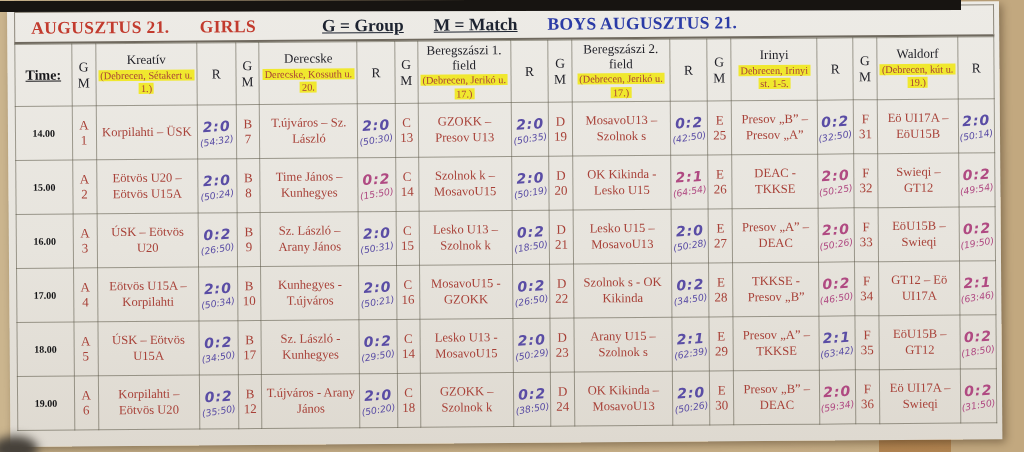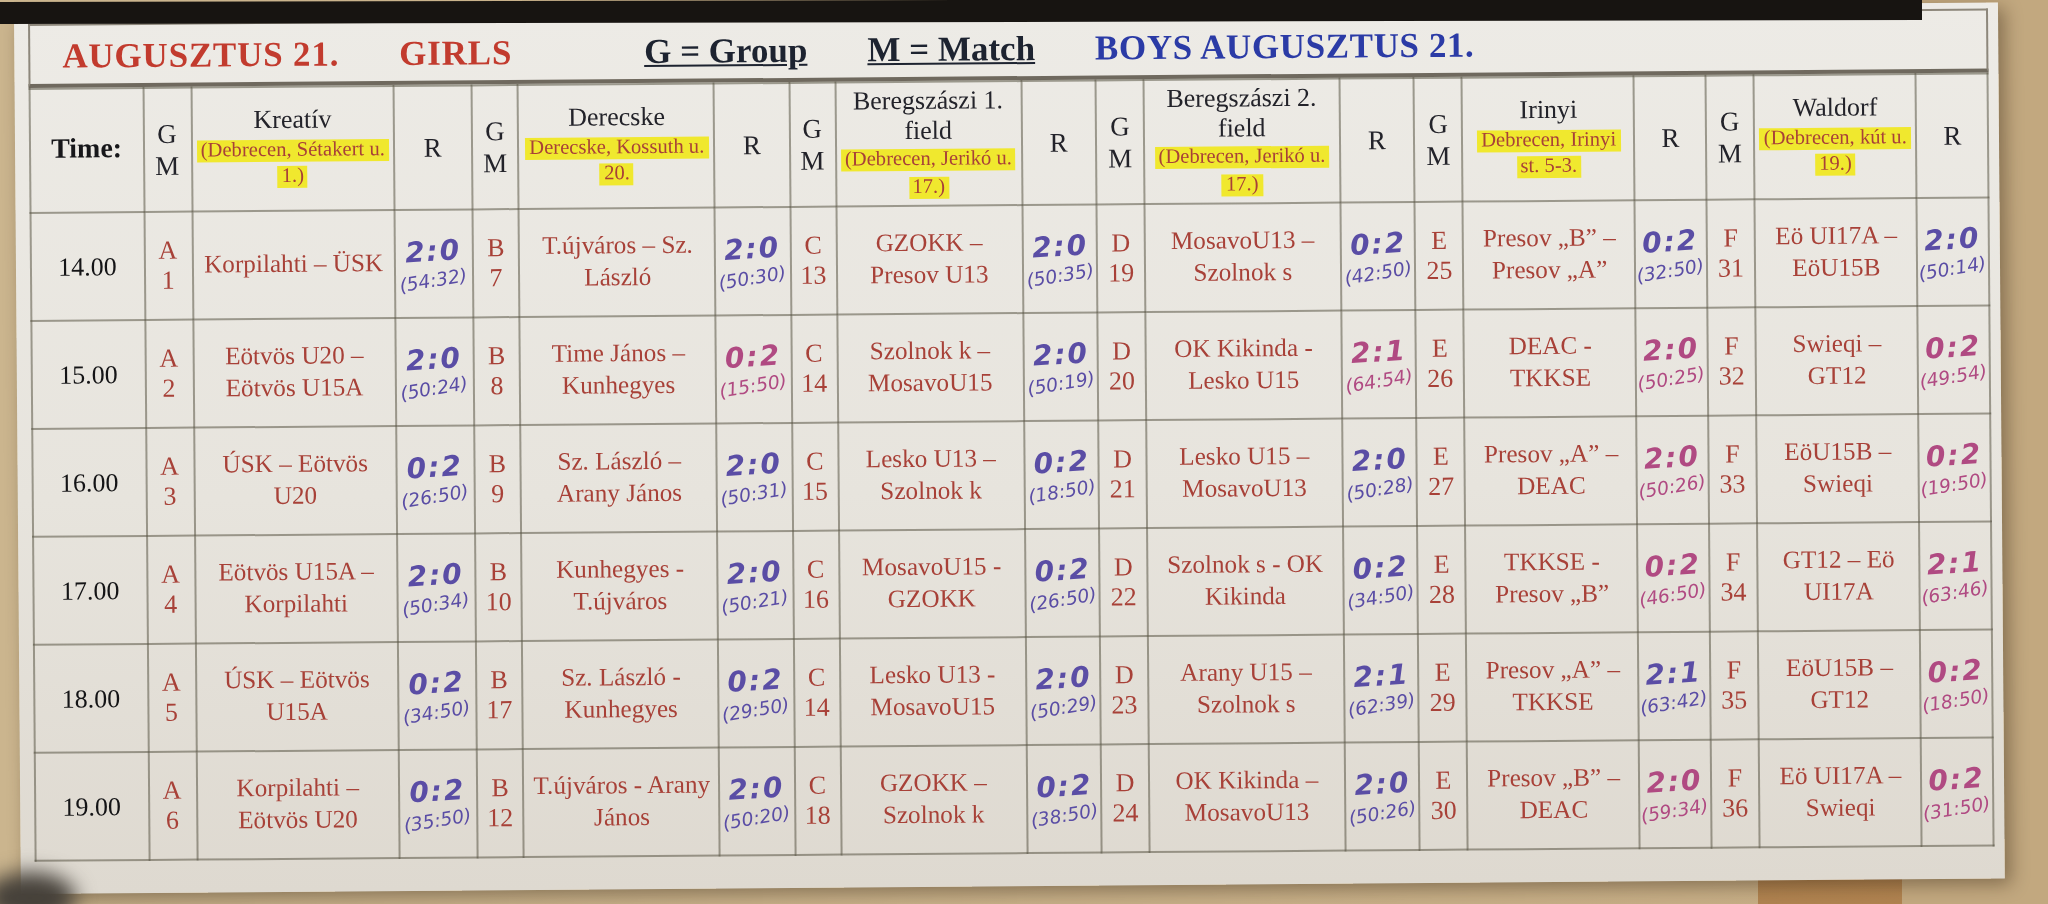--- a/index.html
+++ b/index.html
@@ -38,32 +38,32 @@
   .t-red{color:var(--title-red);letter-spacing:.4px;}
   .t-gap{flex:0 0 6px;}
   .t-dark{color:#1d2330;font-weight:bold;text-decoration:underline;}
   .t-blue{color:var(--title-blue);letter-spacing:.3px;}
 
   table{width:100%;border-collapse:collapse;table-layout:fixed;border:1px solid #8d877b;border-top:none;}
   th,td{border:1px solid var(--line);padding:1px 2px;vertical-align:middle;text-align:center;overflow:hidden;}
   thead tr{height:62px;}
   tbody tr{height:54px;}
 
-  .th-time{font-weight:bold;font-size:14px;color:#17171a;}
+  .th-time{font-weight:bold;font-size:14px;color:#17171a;text-decoration:underline;}
   .th-gm{font-size:13.5px;color:#23232a;line-height:1.15;font-weight:normal;}
   .th-r, .td-r{font-weight:normal;}
   .th-r{font-size:13.5px;color:#23232a;}
   .v-name{font-size:13px;color:#23232a;line-height:1.12;font-weight:normal;}
   .v-addr{font-size:10.3px;line-height:1.3;margin-top:1px;font-weight:normal;}
   .v-addr .hl{
     background:#f0e82e;color:var(--printed-red);
     padding:0 2px;
     -webkit-box-decoration-break:clone;box-decoration-break:clone;
   }
-  .td-time{font-weight:normal;font-size:13px;color:#141416;}
+  .td-time{font-weight:bold;font-size:10px;color:#141416;}
   .td-gm{color:var(--printed-red);font-size:13px;line-height:1.1;}
   .gm-letter,.gm-number{display:block;}
   .td-match{color:var(--printed-red);font-size:12.6px;line-height:1.22;}
   .td-r{padding:0;}
   .r-score{
     font-family:"DejaVu Sans",sans-serif;font-style:italic;font-weight:bold;
     font-size:14px;letter-spacing:1px;transform:rotate(-3deg);display:block;
   }
   .r-detail{
     font-family:"DejaVu Sans",sans-serif;font-style:italic;
@@ -150,21 +150,21 @@
               <div class="v-name">Beregszászi 2. field</div>
               <div class="v-addr"><span class="hl">(Debrecen, Jerikó u. 17.)</span></div>
             </th>
             <th class="th-r">R</th>
             <th class="th-gm">
               <span class="gm-letter">G</span>
               <span class="gm-number">M</span>
             </th>
             <th class="th-venue">
               <div class="v-name">Irinyi</div>
-              <div class="v-addr"><span class="hl">Debrecen, Irinyi st. 5-3.</span></div>
+              <div class="v-addr"><span class="hl">Debrecen, Irinyi st. 1-5.</span></div>
             </th>
             <th class="th-r">R</th>
             <th class="th-gm">
               <span class="gm-letter">G</span>
               <span class="gm-number">M</span>
             </th>
             <th class="th-venue">
               <div class="v-name">Waldorf</div>
               <div class="v-addr"><span class="hl">(Debrecen, kút u. 19.)</span></div>
             </th>

